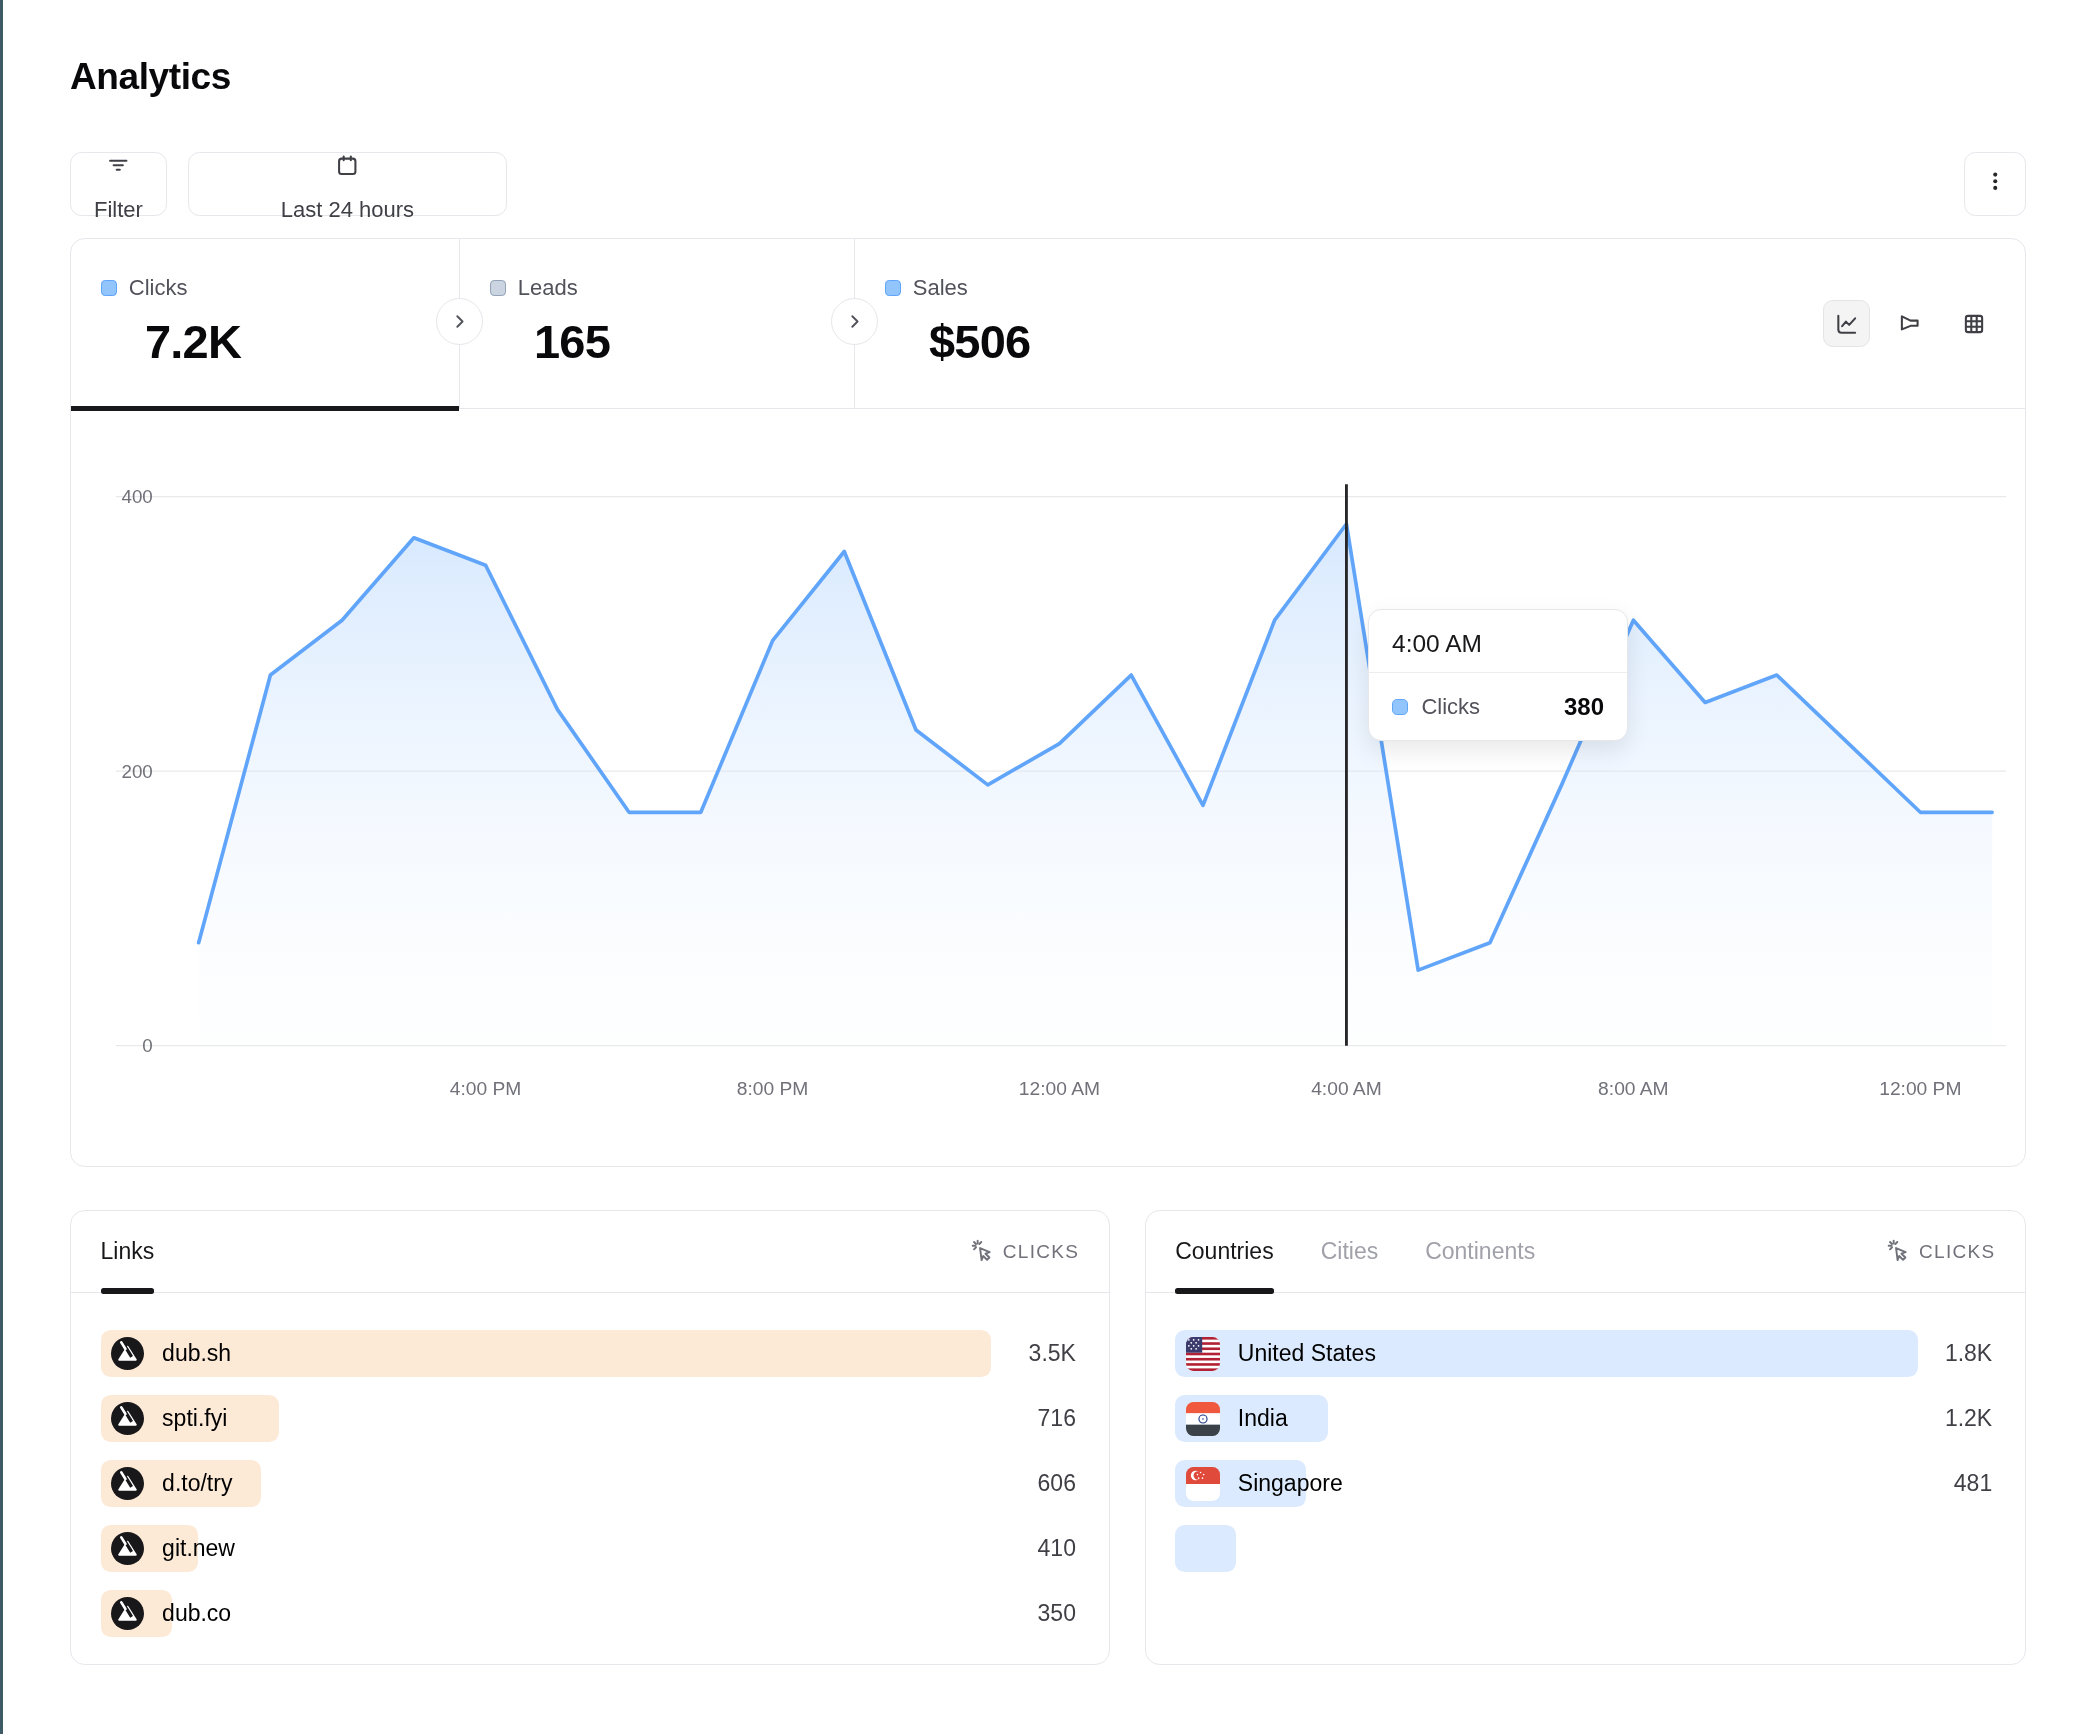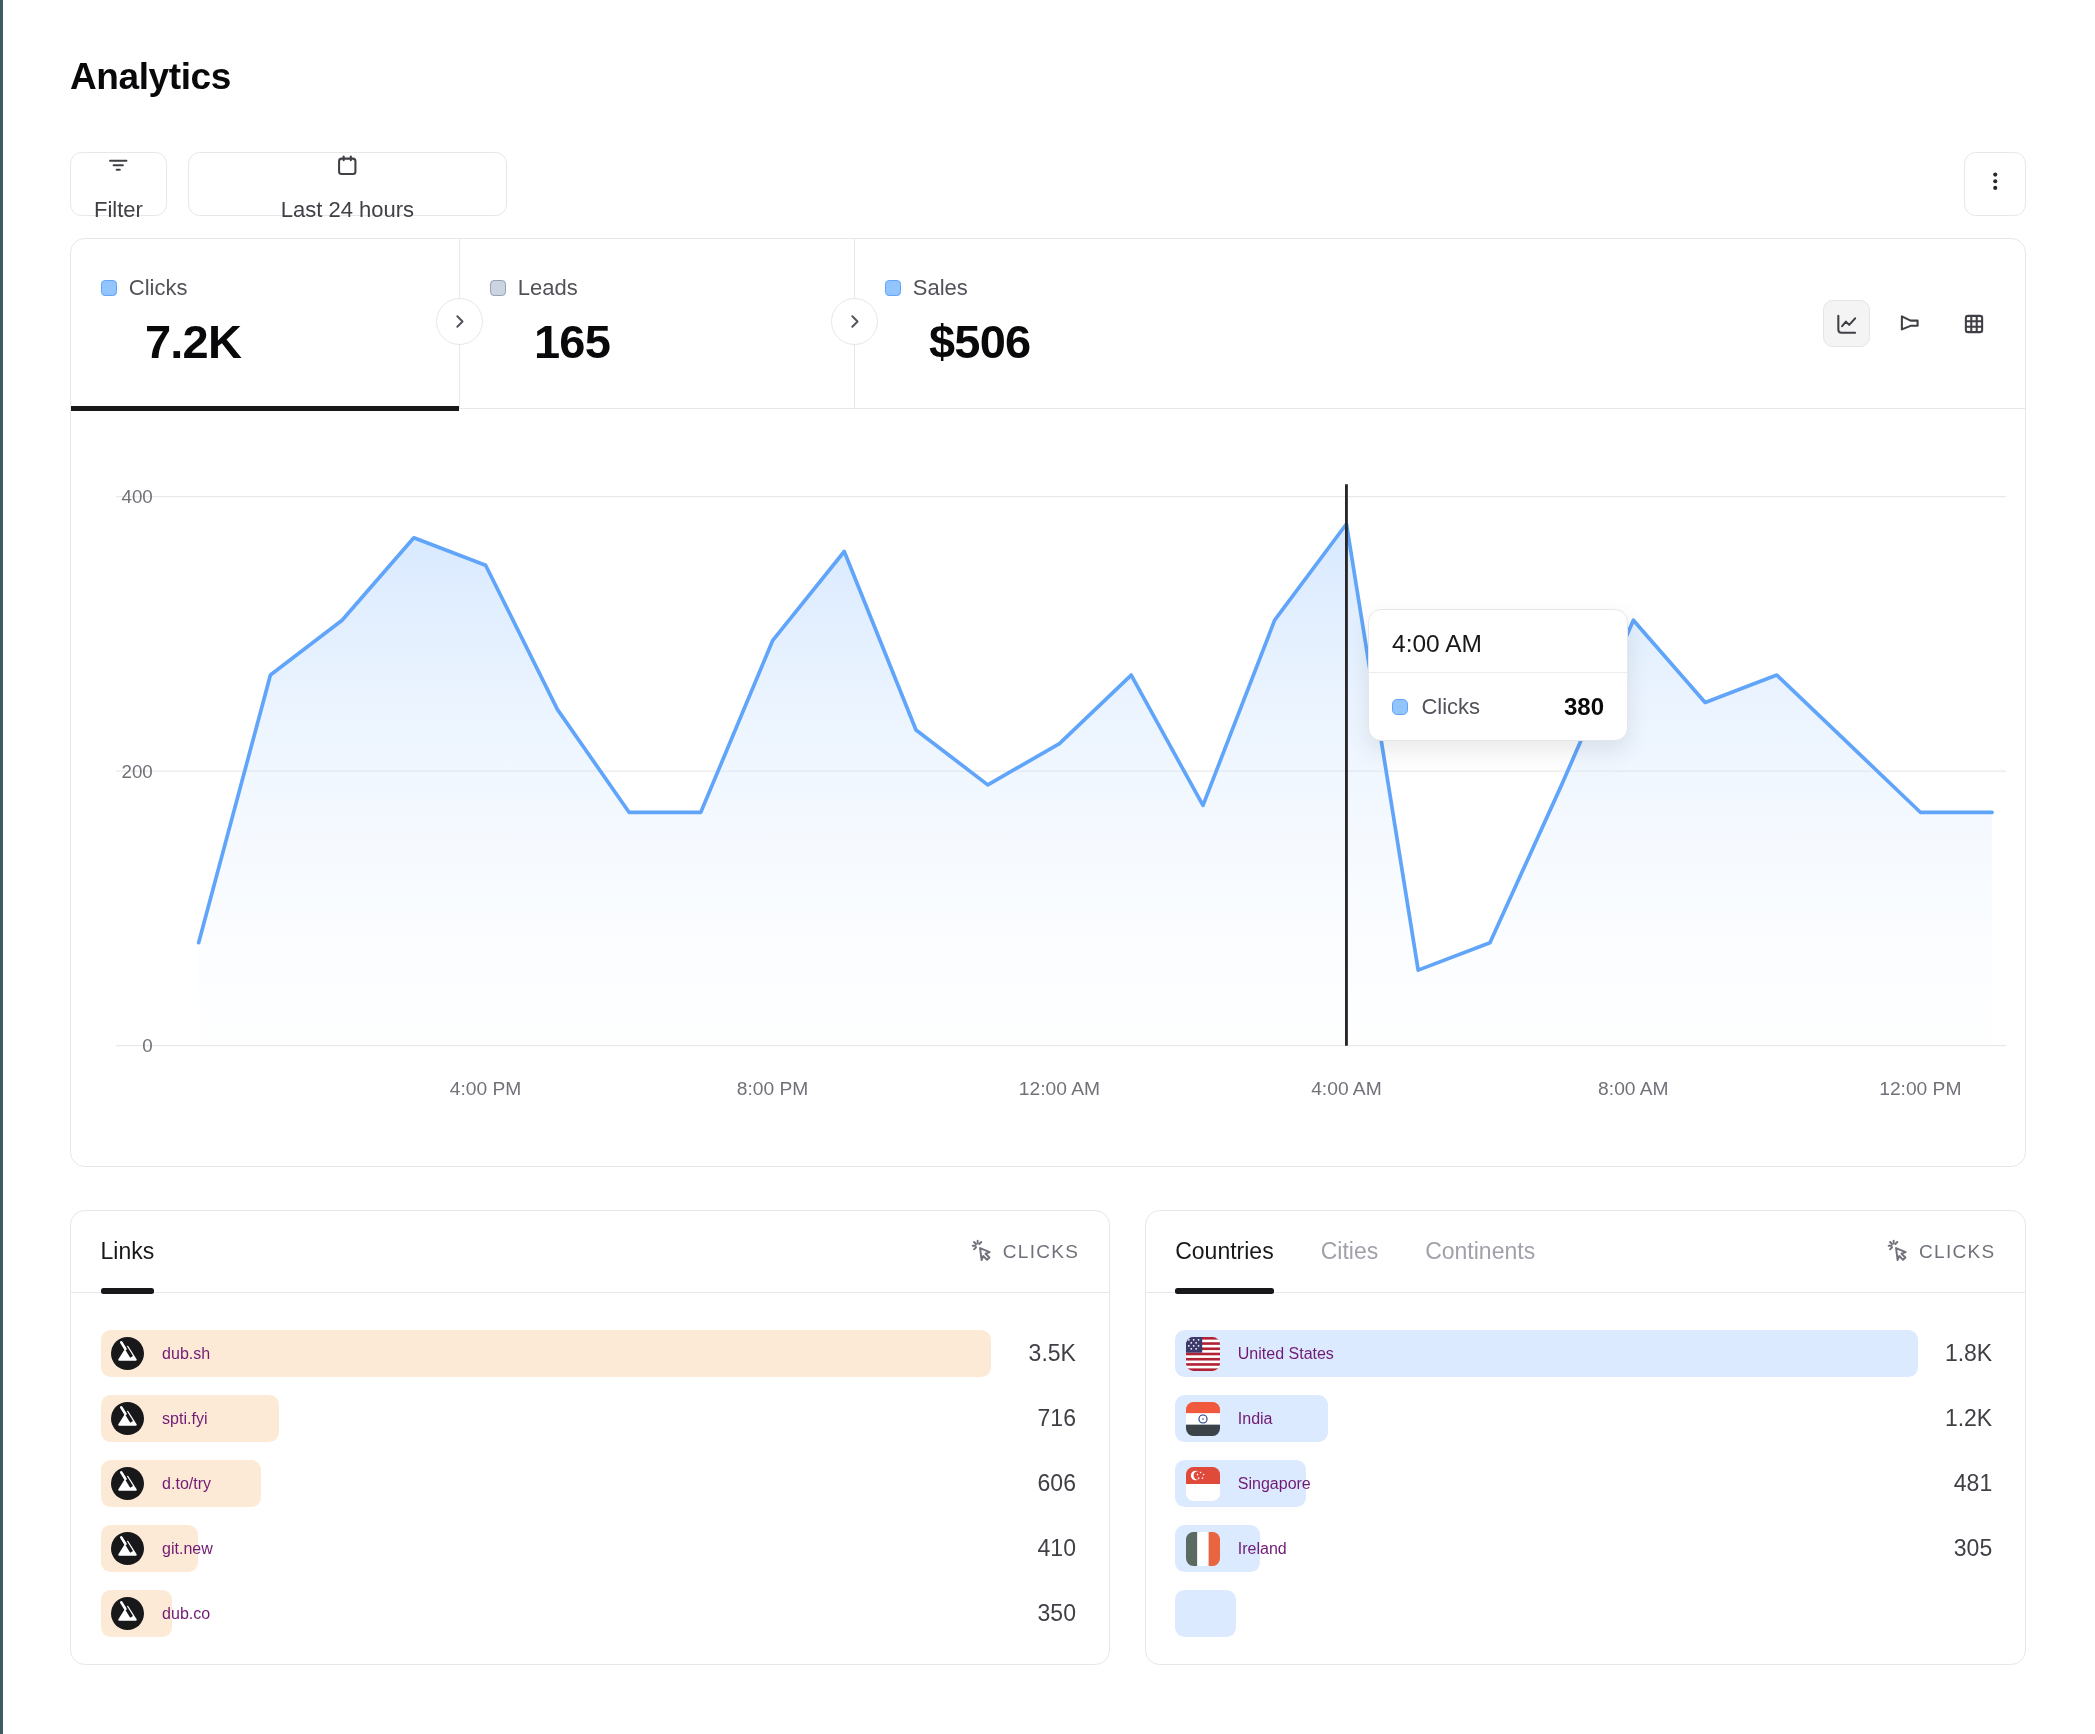--- a/index.html
+++ b/index.html
@@ -67,21 +67,21 @@
   .ptab { font-size:23px; color:#a1a1aa; height:100%; display:flex; align-items:center; position:relative; font-weight:500; cursor:pointer; }
   .ptab.active { color:#18181b; }
   .ptab.active::after { content:""; position:absolute; left:0; right:0; bottom:-1.6px; height:5.7px; background:#18181b; border-radius:2.5px; }
   .metric { margin-left:auto; display:flex; align-items:center; gap:9.8px; color:#71717a; font-size:19px; letter-spacing:1.3px; font-weight:500; }
   .rows { padding:37px 29.5px 0 29.5px; }
   .list-row { position:relative; height:47px; margin-bottom:18px; display:flex; align-items:center; cursor:pointer; }
   .bar { position:absolute; left:0; top:0; bottom:0; border-radius:9.8px; }
   .bar-orange { background:#fdead6; }
   .bar-blue { background:#dbeafe; }
   .row-content { position:relative; display:flex; align-items:center; gap:18px; padding-left:10.6px; width:100%; z-index:1; }
-  .row-label { font-size:16px; color:#701a75; }
+  .row-label { font-size:23px; color:#000000; }
   .row-value { margin-left:auto; font-size:23px; color:#3f3f46; padding-right:3.3px; }
   .avatar { width:33px; height:33px; flex:0 0 auto; }
   .flag { width:34px; height:34px; border-radius:7.4px; overflow:hidden; flex:0 0 auto; }
   .flag svg { display:block; }
 </style>
 </head>
 <body>
 
 <div class="edge-strip"></div>
 
@@ -401,33 +401,19 @@
                     <circle cx="15.6" cy="13.8" r="1"></circle>
                     <circle cx="14.2" cy="9.4" r="1"></circle>
                   </g>
                 </svg>
               </span>
             <span class="row-label">Singapore</span>
             <span class="row-value">481</span>
           </div>
         </div>
         <div class="list-row">
-          <div class="bar bar-blue" style="width: 10.3%;"></div>
-          <div class="row-content">
-            <span class="flag">
-                <svg width="34" height="34" viewBox="0 0 42 42">
-                  <rect width="14" height="42" fill="#5b6b62"></rect>
-                  <rect x="14" width="14" height="42" fill="#fff"></rect>
-                  <rect x="28" width="14" height="42" fill="#e8653f"></rect>
-                </svg>
-              </span>
-            <span class="row-label">Ireland</span>
-            <span class="row-value">305</span>
-          </div>
-        </div>
-        <div class="list-row">
           <div class="bar bar-blue" style="width: 7.4%;"></div>
         </div>
       </div>
     </div>
   </div>
 </div>
 
 
 </body></html>

